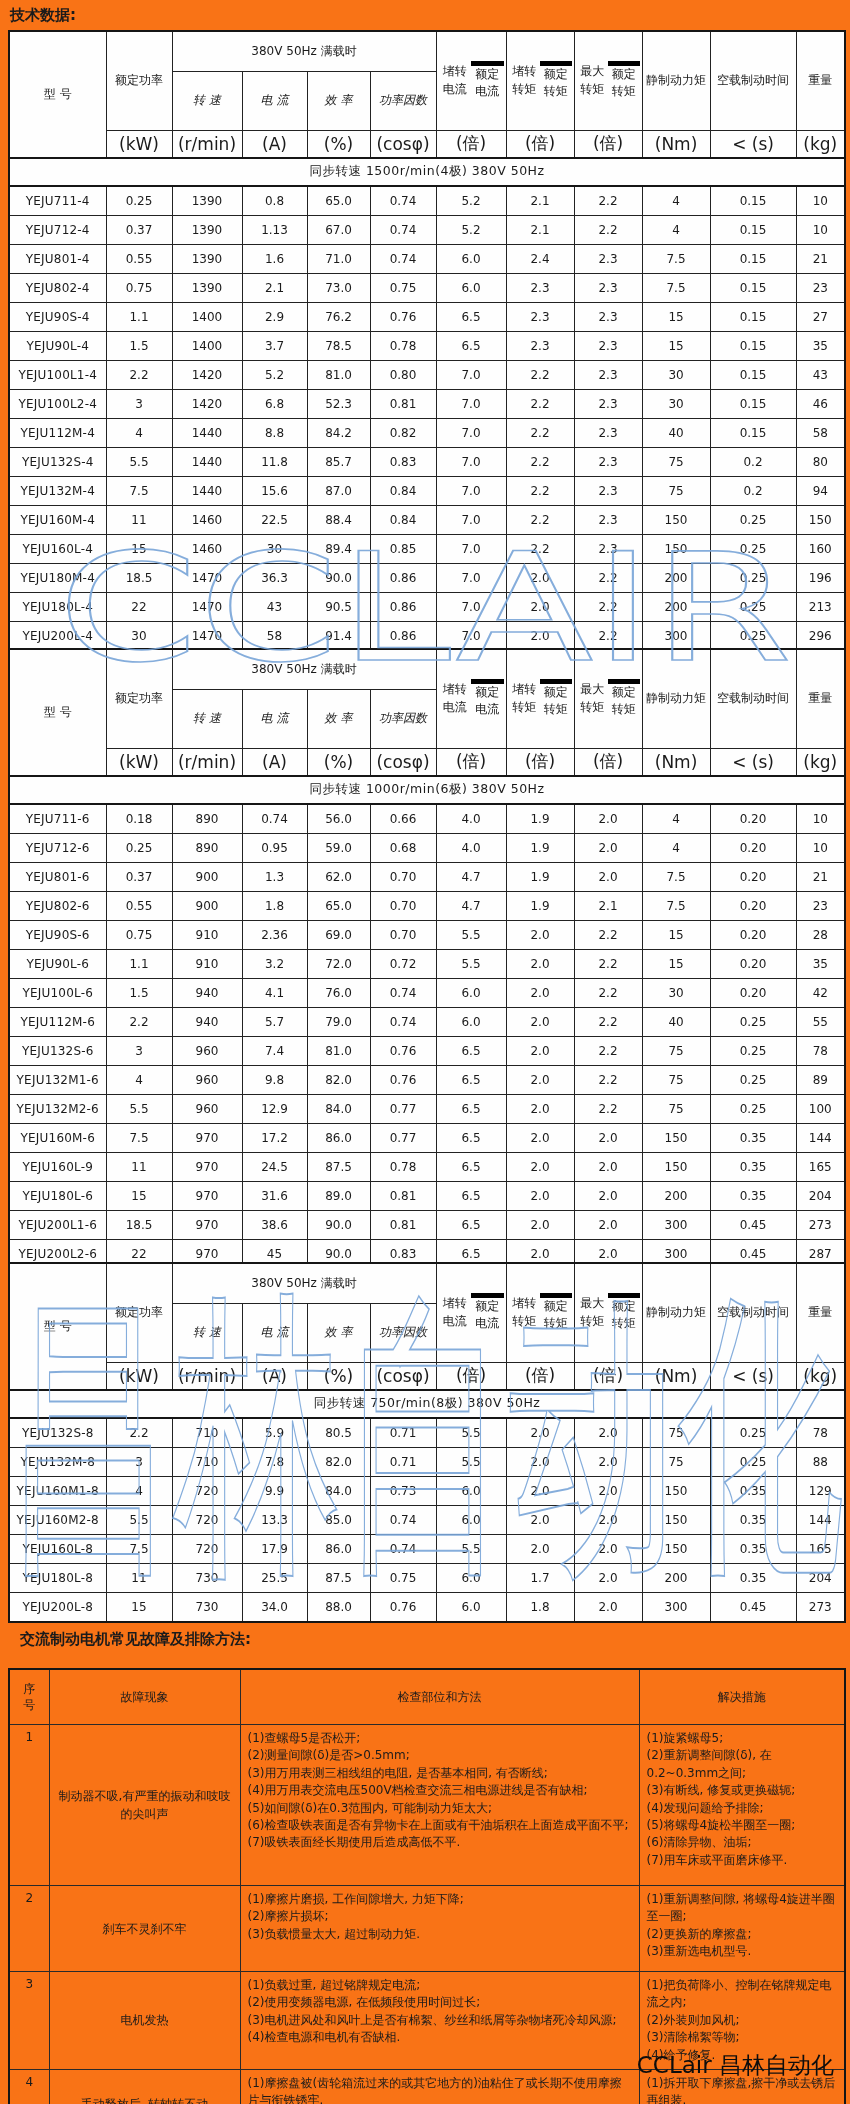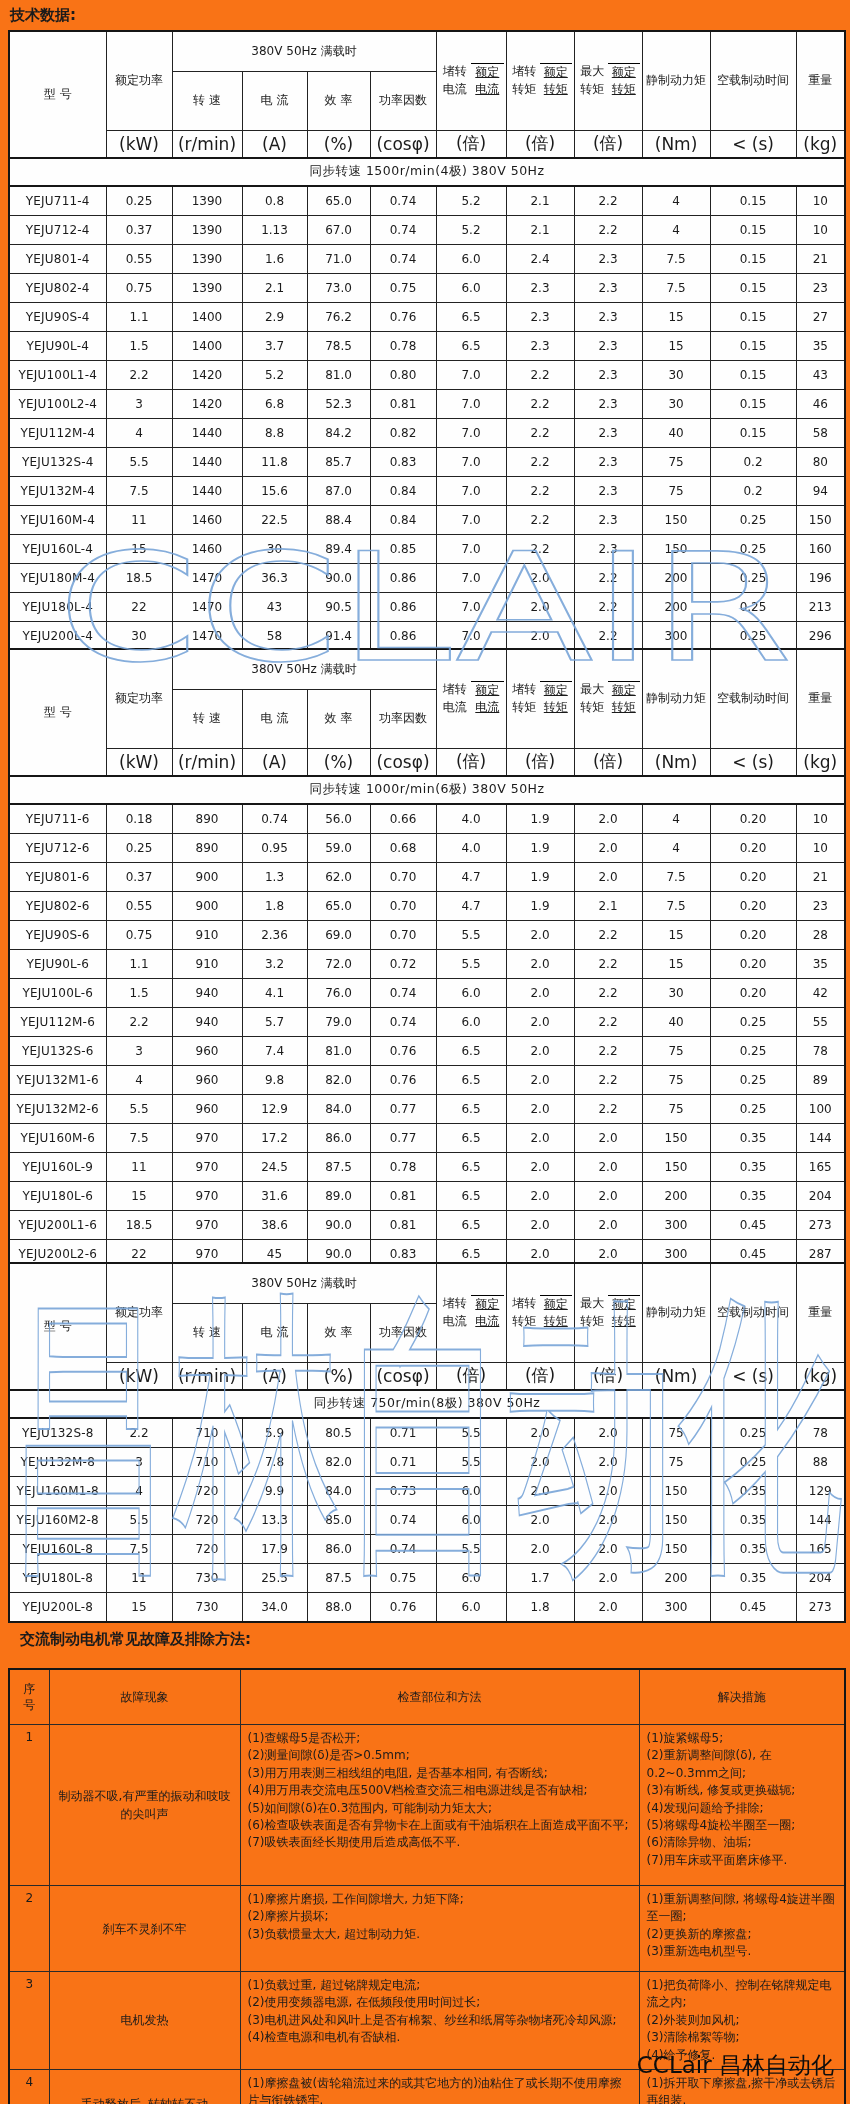--- a/index.html
+++ b/index.html
@@ -8,27 +8,27 @@
   .doc-title{position:absolute;top:6px;left:10px;font-size:15px;font-weight:bold;margin:0;}
   .faults-title{position:absolute;top:1626px;left:16px;font-size:15px;font-weight:bold;margin:4px;}
 
   .spec-box{position:absolute;left:8px;width:838px;}
   #spec-0{top:30px;} #spec-1{top:648px;} #spec-2{top:1262px;}
 
   table.spec{border-collapse:collapse;table-layout:fixed;width:838px;background:#fefefe;
              border:2px solid #151515;}
   table.spec th, table.spec td{border:1px solid #222;font-size:12px;font-weight:normal;
              text-align:center;vertical-align:middle;padding:0 2px;overflow:hidden;}
-  tr.h-a{height:40px;} tr.h-b th{height:58px;} tr.h-units td{height:26px;font-size:17px;}
+  tr.h-a{height:40px;} tr.h-b th{height:58px;font-style:italic;} tr.h-units td{height:26px;font-size:17px;}
   tr.band-row td{height:26px;font-size:12.5px;letter-spacing:.5px;
              border-top:2px solid #151515;border-bottom:2px solid #151515;}
   tr.data-row td{height:28px;}
   td.model{text-align:left;padding-left:3px;font-size:11.5px;letter-spacing:.2px;}
   .frac{display:inline-flex;flex-direction:row;align-items:center;line-height:1.45;}
-  .frac .fbot{border-top:1px solid #000000;padding:0 1px;text-decoration:underline;}
+  .frac .fbot{border-top:5px solid #000000;padding:0 1px;}
   .frac .ftop{padding:0 1px;}
 
   #fault-table-box{position:absolute;top:1668px;left:8px;width:838px;}
   table.fault{border-collapse:collapse;table-layout:fixed;width:838px;border:2px solid #151515;}
   table.fault th, table.fault td{border:1px solid #2a2a2a;font-size:12px;font-weight:normal;}
   table.fault th{height:52px;vertical-align:middle;text-align:center;}
   .no-head{display:block;width:14px;margin:0 auto;word-break:break-all;line-height:1.35;}
   td.fno{text-align:center;vertical-align:top;padding-top:5px;}
   td.phen{text-align:center;vertical-align:middle;padding:4px 6px;line-height:1.5;}
   td.list{vertical-align:top;text-align:left;padding:5px 7px;white-space:pre-line;line-height:1.45;}

